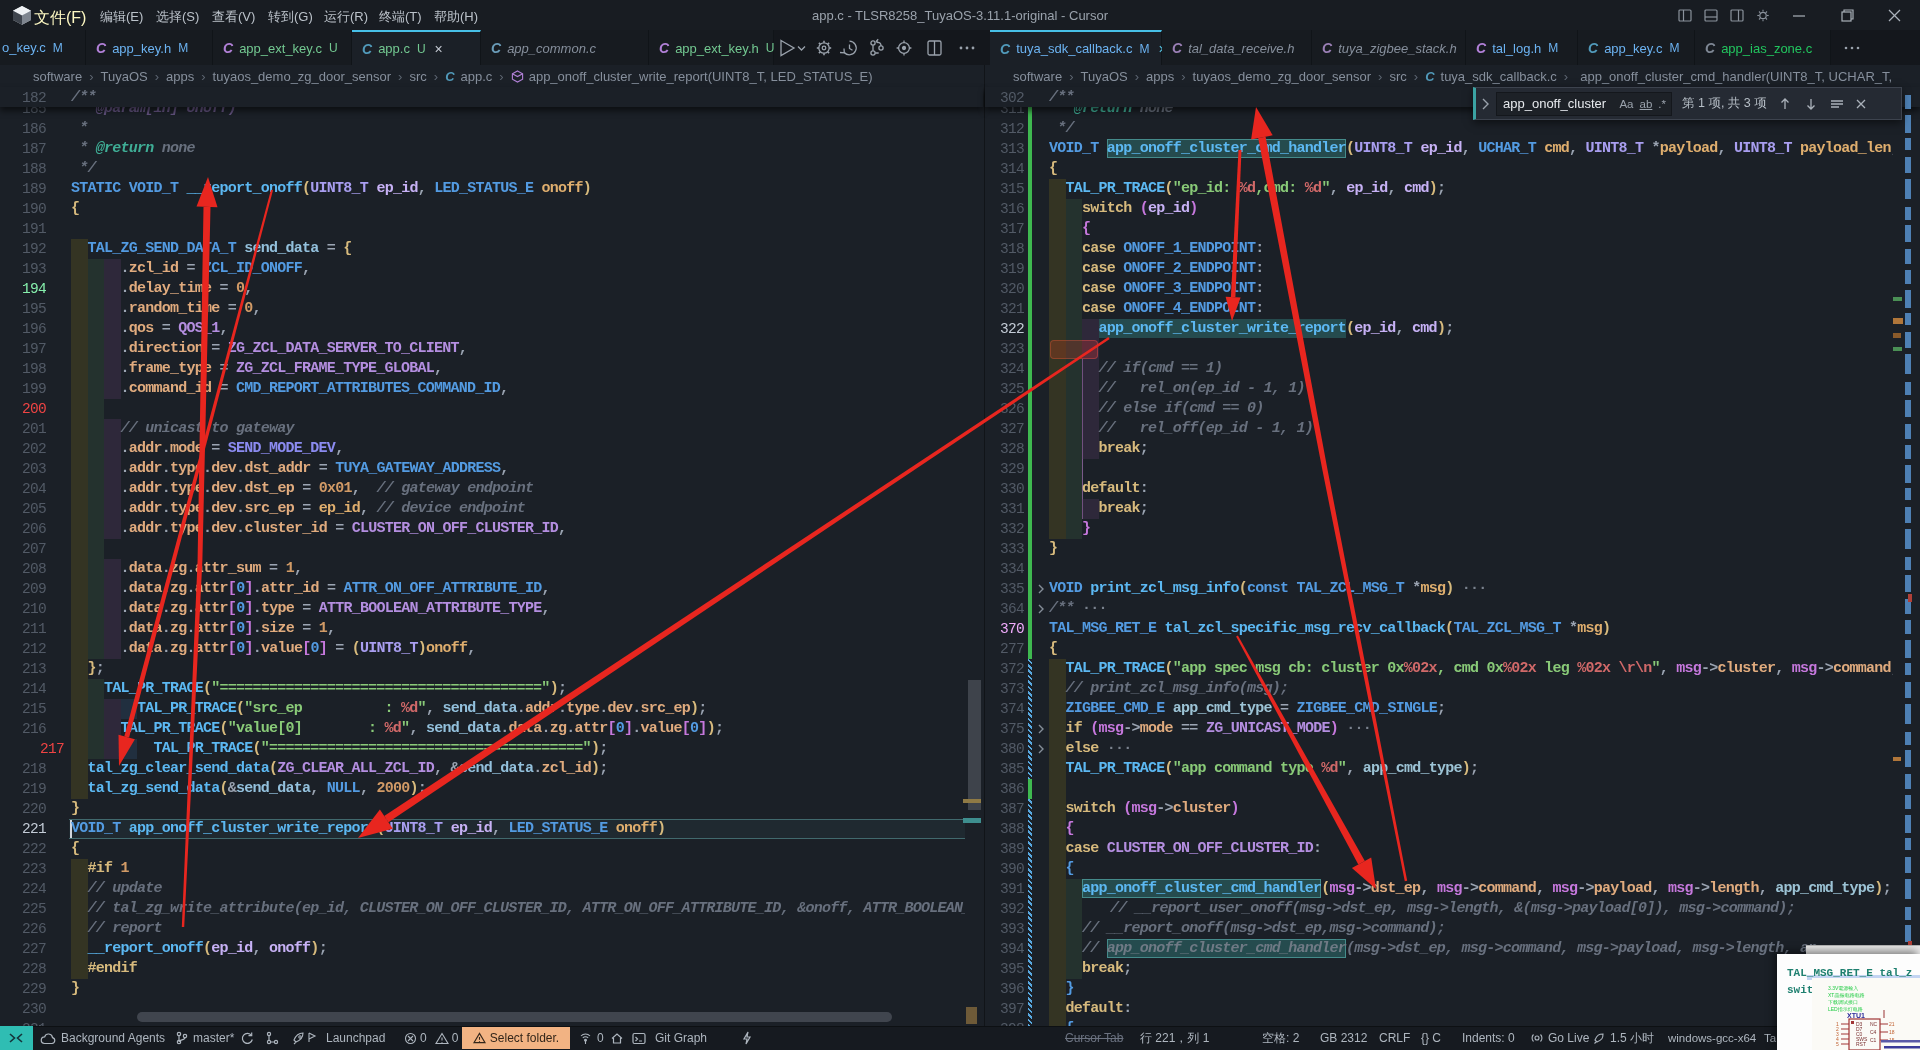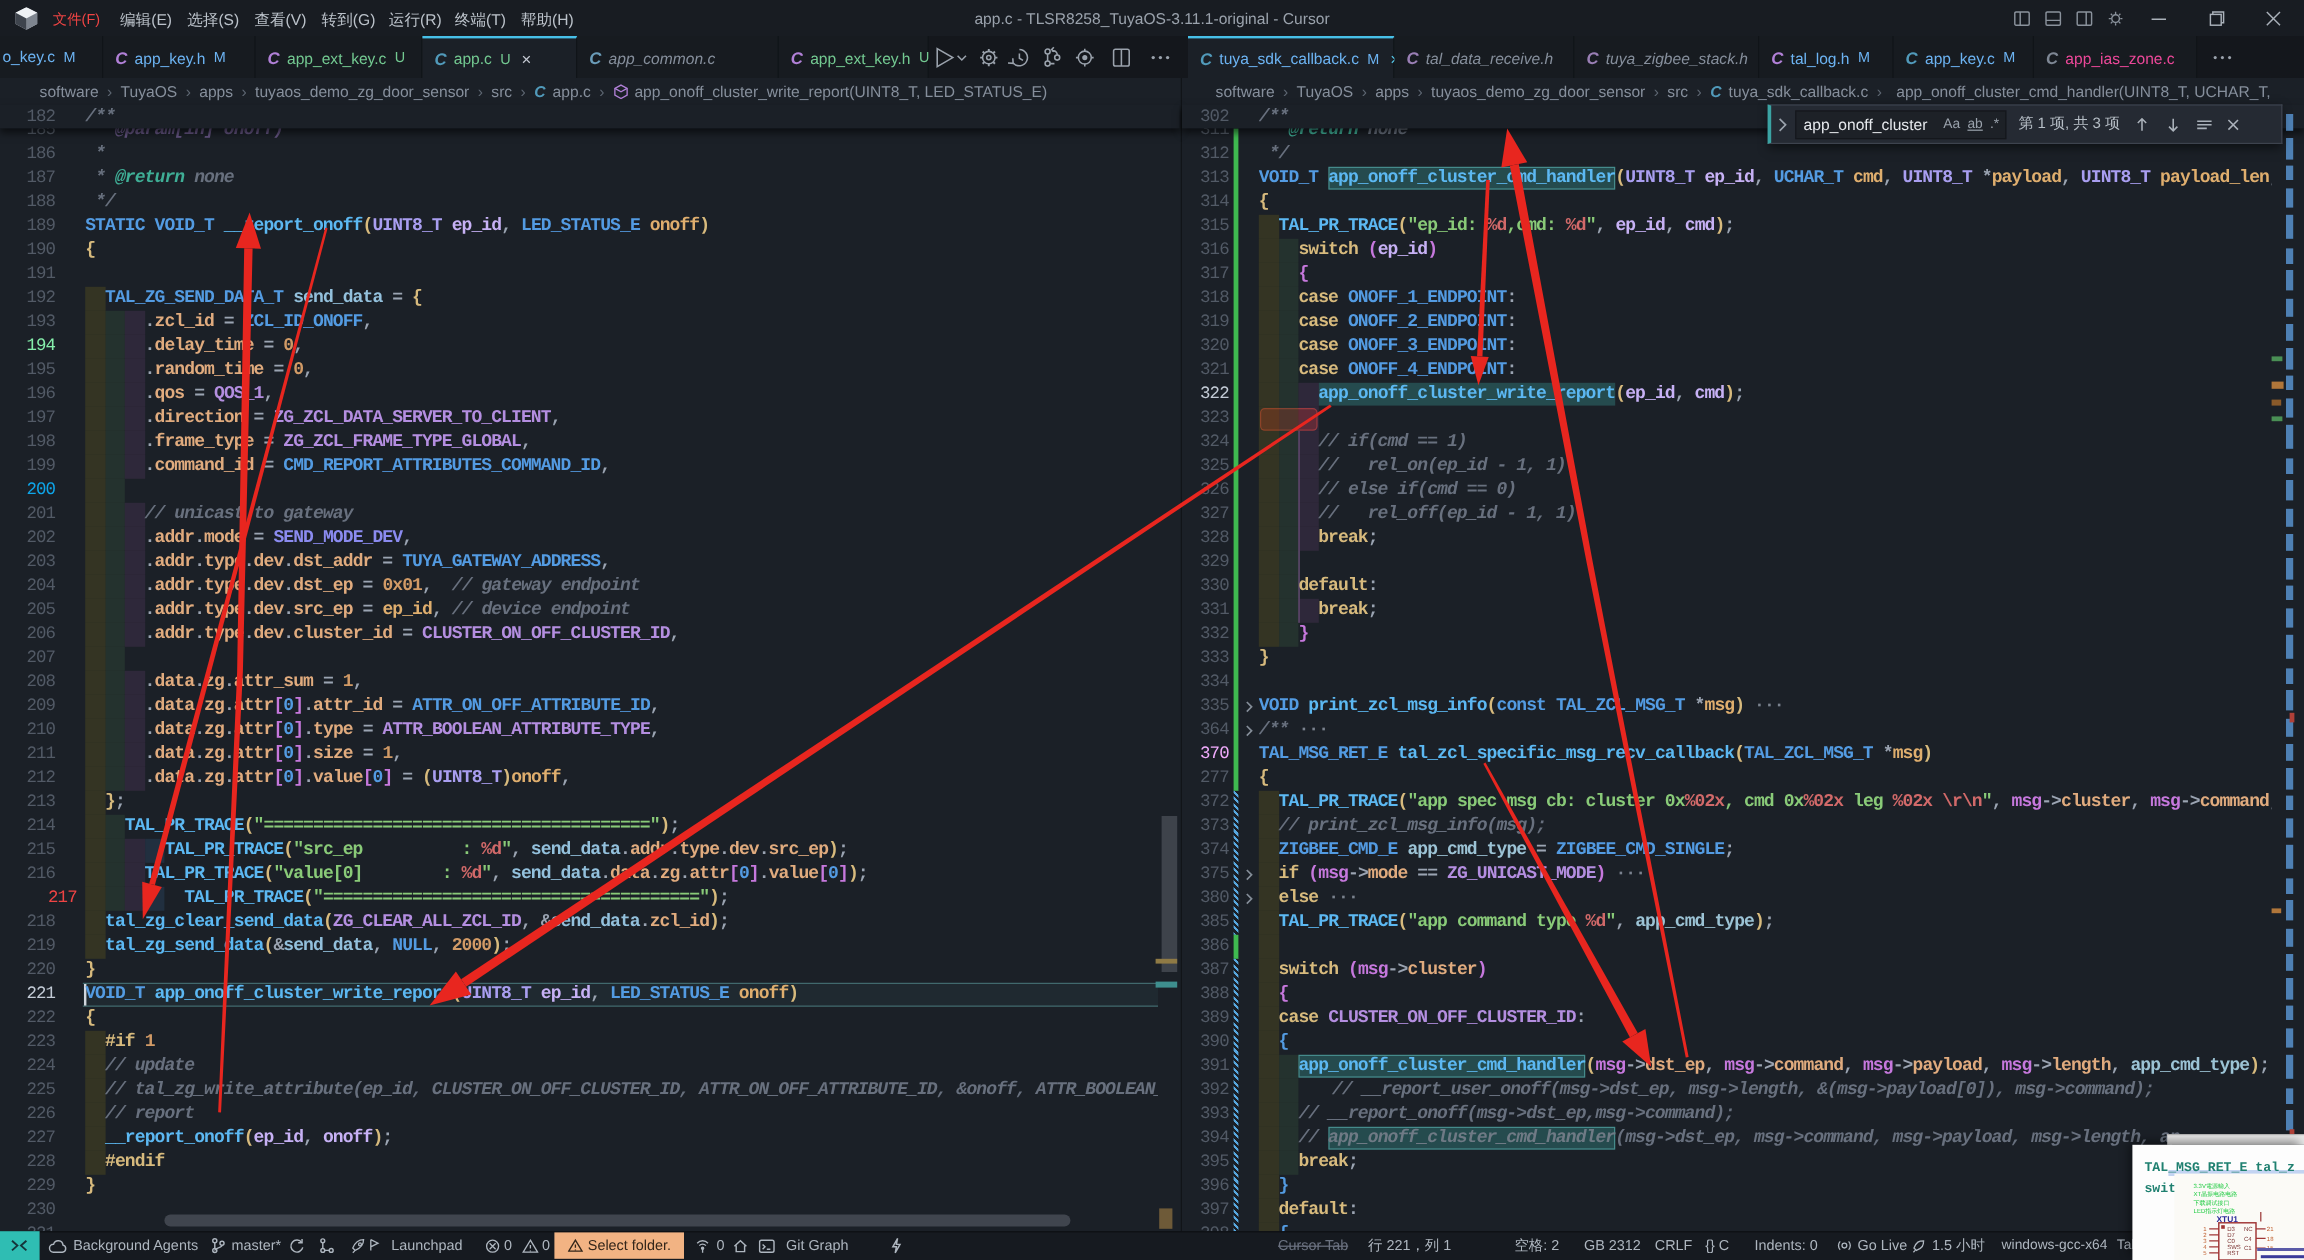--- a/index.html
+++ b/index.html
@@ -29,21 +29,21 @@
 .sb{position:absolute;top:1026px;height:24px;display:flex;align-items:center;
  color:#aeb6bf;font-size:12px;white-space:nowrap;}
 </style></head><body>
 <div class="abs" style="left:0;top:0;width:1920px;height:30px;background:#181c22;"></div>
 <svg class="abs" style="left:12px;top:6px" width="20" height="19" viewBox="0 0 20 19">
 <polygon points="10,0 19,4.7 19,14 10,18.7 1,14 1,4.7" fill="#c8cdd4"></polygon>
 <polygon points="10,0 19,4.7 10,9.4 1,4.7" fill="#eef1f4"></polygon>
 <polygon points="10,9.4 19,4.7 19,14 10,18.7" fill="#7e858f"></polygon>
 <polygon points="10,9.4 1,4.7 1,14 10,18.7" fill="#3e444d"></polygon>
 </svg>
-<div class="abs" style="left:44px;top:8px;font-size:12px;color:#ef4444;">文件(F)</div>
+<div class="abs" style="left:34px;top:8px;font-size:16px;color:#fef9c3;">文件(F)</div>
 <div class="abs" style="left:100px;top:8px;font-size:13px;color:#bbc2ca;">编辑(E)</div>
 <div class="abs" style="left:156px;top:8px;font-size:13px;color:#bbc2ca;">选择(S)</div>
 <div class="abs" style="left:212px;top:8px;font-size:13px;color:#bbc2ca;">查看(V)</div>
 <div class="abs" style="left:268px;top:8px;font-size:13px;color:#bbc2ca;">转到(G)</div>
 <div class="abs" style="left:324px;top:8px;font-size:13px;color:#bbc2ca;">运行(R)</div>
 <div class="abs" style="left:379px;top:8px;font-size:13px;color:#bbc2ca;">终端(T)</div>
 <div class="abs" style="left:434px;top:8px;font-size:13px;color:#bbc2ca;">帮助(H)</div>
 <div class="abs" style="left:760px;top:8px;width:400px;text-align:center;font-size:13px;color:#9aa2ac;white-space:nowrap;">app.c - TLSR8258_TuyaOS-3.11.1-original - Cursor</div>
 <svg class="abs" style="left:1678px;top:9px" width="130" height="14" viewBox="0 0 130 14" fill="none" stroke="#8a929c" stroke-width="1.2">
 <rect x="1" y="1" width="12" height="11" rx="1"></rect>
@@ -152,21 +152,21 @@
     <span style="color:#6cb3f2;">tal_log.h</span>
     <span class="badge" style="color:#6cb3f2">M</span>
   </div>
 <div class="tab" style="left:1578px;width:117px;padding-top:1px;">
     <span class="cico" style="color:#519aba">C</span>
     <span style="color:#6cb3f2;">app_key.c</span>
     <span class="badge" style="color:#6cb3f2">M</span>
   </div>
 <div class="tab" style="left:1695px;width:136px;padding-top:1px;">
     <span class="cico" style="color:#7e8794">C</span>
-    <span style="color:#ec4899;">app_ias_zone.c</span>
+    <span style="color:#22c55e;">app_ias_zone.c</span>
   </div>
 <svg class="abs" style="left:1843px;top:44px" width="24" height="8">
     <circle cx="3" cy="4" r="1.3" fill="#9aa2ac"></circle>
     <circle cx="9" cy="4" r="1.3" fill="#9aa2ac"></circle>
     <circle cx="15" cy="4" r="1.3" fill="#9aa2ac"></circle>
   </svg>
 <div class="abs crumb" style="left:33px;top:69px;display:flex;align-items:center;white-space:nowrap;overflow:hidden;max-width:960px;">
     <span>software</span>
     <span style="color:#5d6672;padding:0 7px;">›</span>
     <span>TuyaOS</span>
@@ -275,21 +275,21 @@
 <div class="ln" style="left:8px;top:359px;width:38px;color:#525a66">198</div>
 <div class="band" style="left:71.0px;top:359px;width:16.5px;background:rgba(88,82,32,0.42)"></div>
 <div class="band" style="left:87.5px;top:359px;width:16.5px;background:rgba(52,82,58,0.38)"></div>
 <div class="band" style="left:104.0px;top:359px;width:16.5px;background:rgba(94,58,102,0.30)"></div>
 <div class="row" style="left:71.0px;top:359px;width:894px;"><span class="w">      </span><span class="op">.</span><span class="pr">frame_type</span><span class="op"> = </span><span class="pu">ZG_ZCL_FRAME_TYPE_GLOBAL</span><span class="op">,</span></div>
 <div class="ln" style="left:8px;top:379px;width:38px;color:#525a66">199</div>
 <div class="band" style="left:71.0px;top:379px;width:16.5px;background:rgba(88,82,32,0.42)"></div>
 <div class="band" style="left:87.5px;top:379px;width:16.5px;background:rgba(52,82,58,0.38)"></div>
 <div class="band" style="left:104.0px;top:379px;width:16.5px;background:rgba(94,58,102,0.30)"></div>
 <div class="row" style="left:71.0px;top:379px;width:894px;"><span class="w">      </span><span class="op">.</span><span class="pr">command_id</span><span class="op"> = </span><span class="ty">CMD_REPORT_ATTRIBUTES_COMMAND_ID</span><span class="op">,</span></div>
-<div class="ln" style="left:8px;top:399px;width:38px;color:#0ea5e9">200</div>
+<div class="ln" style="left:8px;top:399px;width:38px;color:#ef4444">200</div>
 <div class="band" style="left:71.0px;top:399px;width:16.5px;background:rgba(88,82,32,0.42)"></div>
 <div class="band" style="left:87.5px;top:399px;width:16.5px;background:rgba(52,82,58,0.38)"></div>
 <div class="ln" style="left:8px;top:419px;width:38px;color:#525a66">201</div>
 <div class="band" style="left:71.0px;top:419px;width:16.5px;background:rgba(88,82,32,0.42)"></div>
 <div class="band" style="left:87.5px;top:419px;width:16.5px;background:rgba(52,82,58,0.38)"></div>
 <div class="band" style="left:104.0px;top:419px;width:16.5px;background:rgba(94,58,102,0.30)"></div>
 <div class="row" style="left:71.0px;top:419px;width:894px;"><span class="cm">      // unicast to gateway</span></div>
 <div class="ln" style="left:8px;top:439px;width:38px;color:#525a66">202</div>
 <div class="band" style="left:71.0px;top:439px;width:16.5px;background:rgba(88,82,32,0.42)"></div>
 <div class="band" style="left:87.5px;top:439px;width:16.5px;background:rgba(52,82,58,0.38)"></div>

